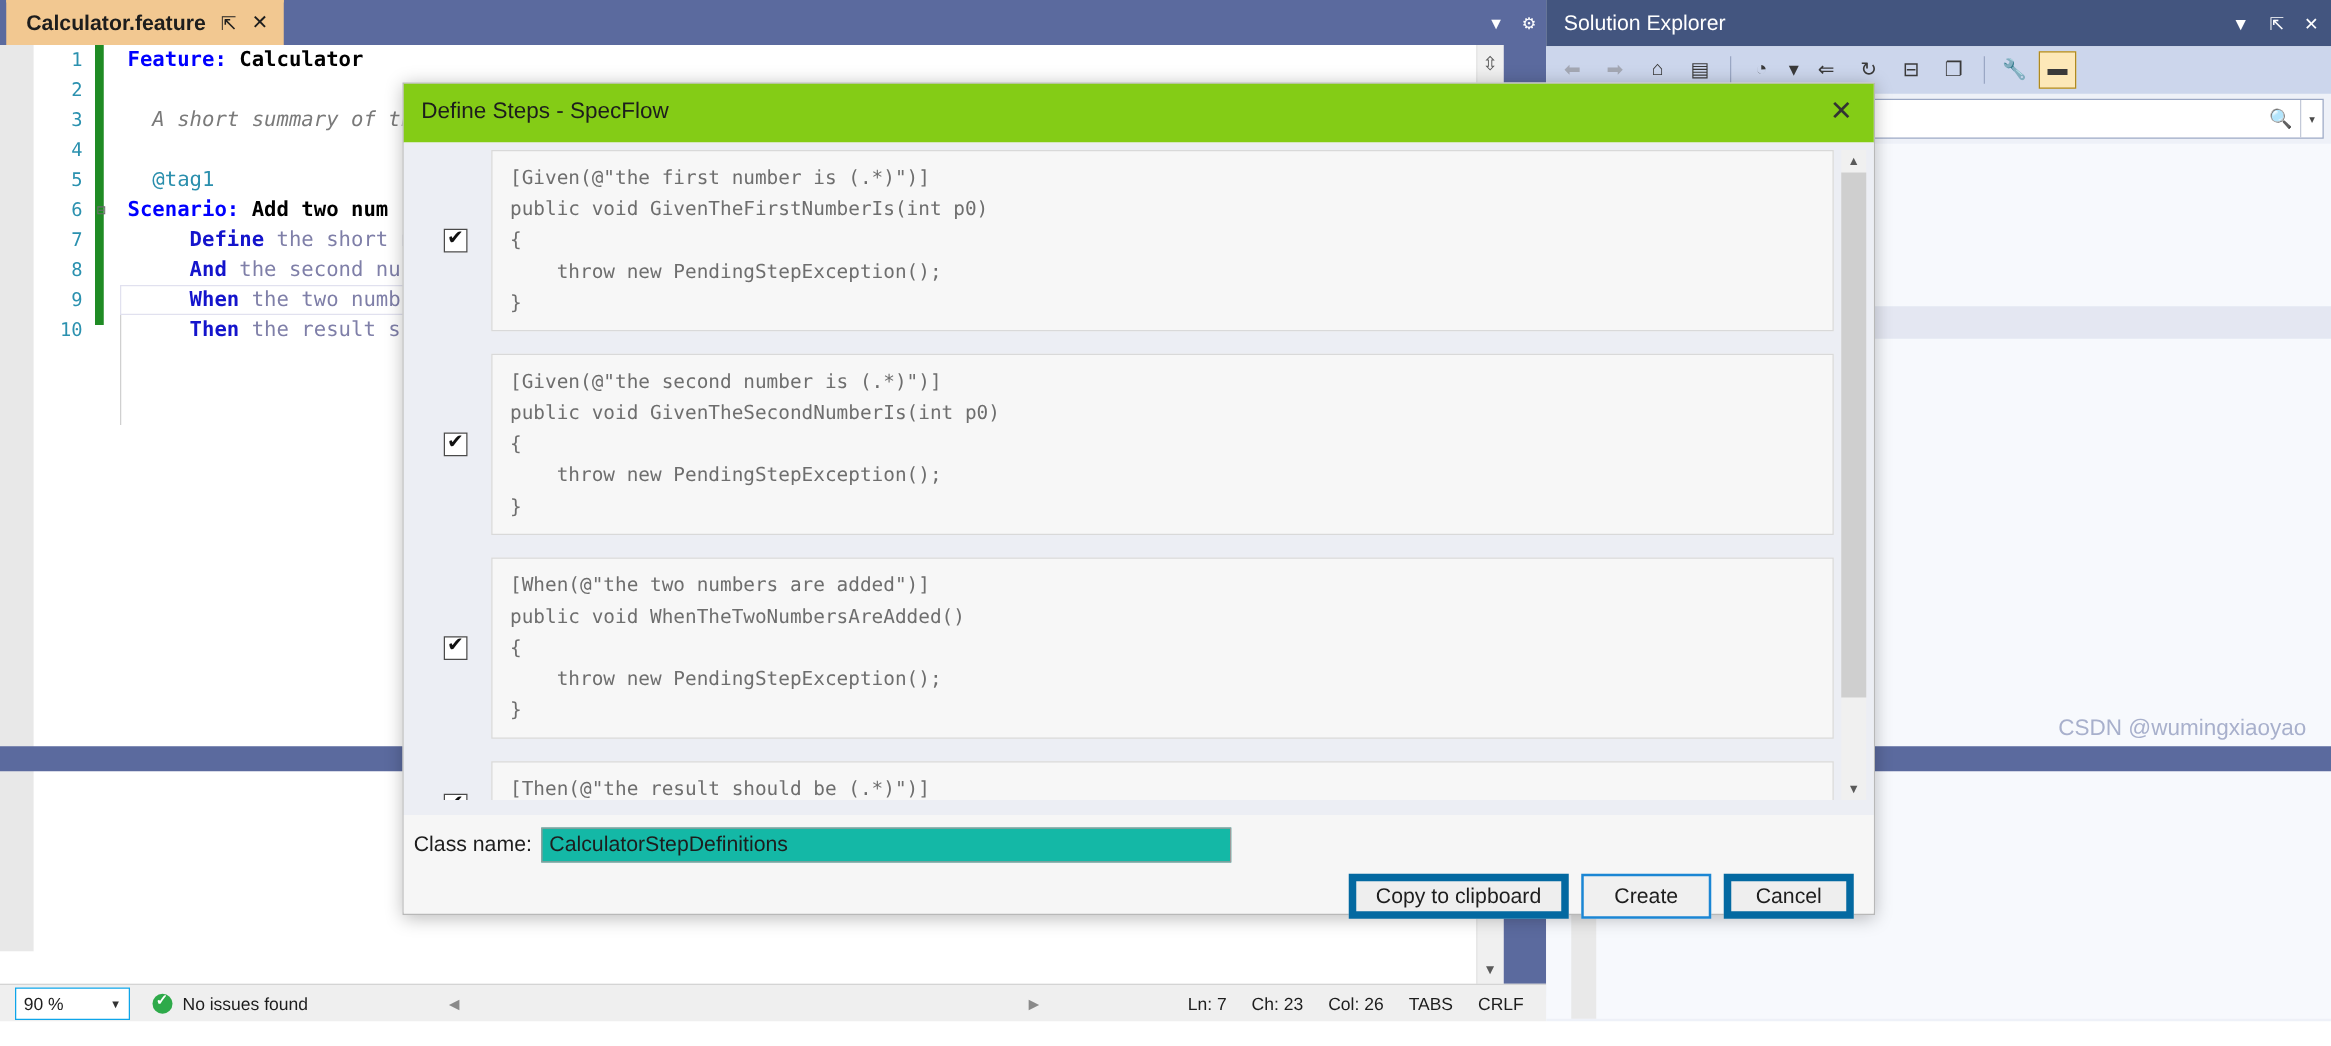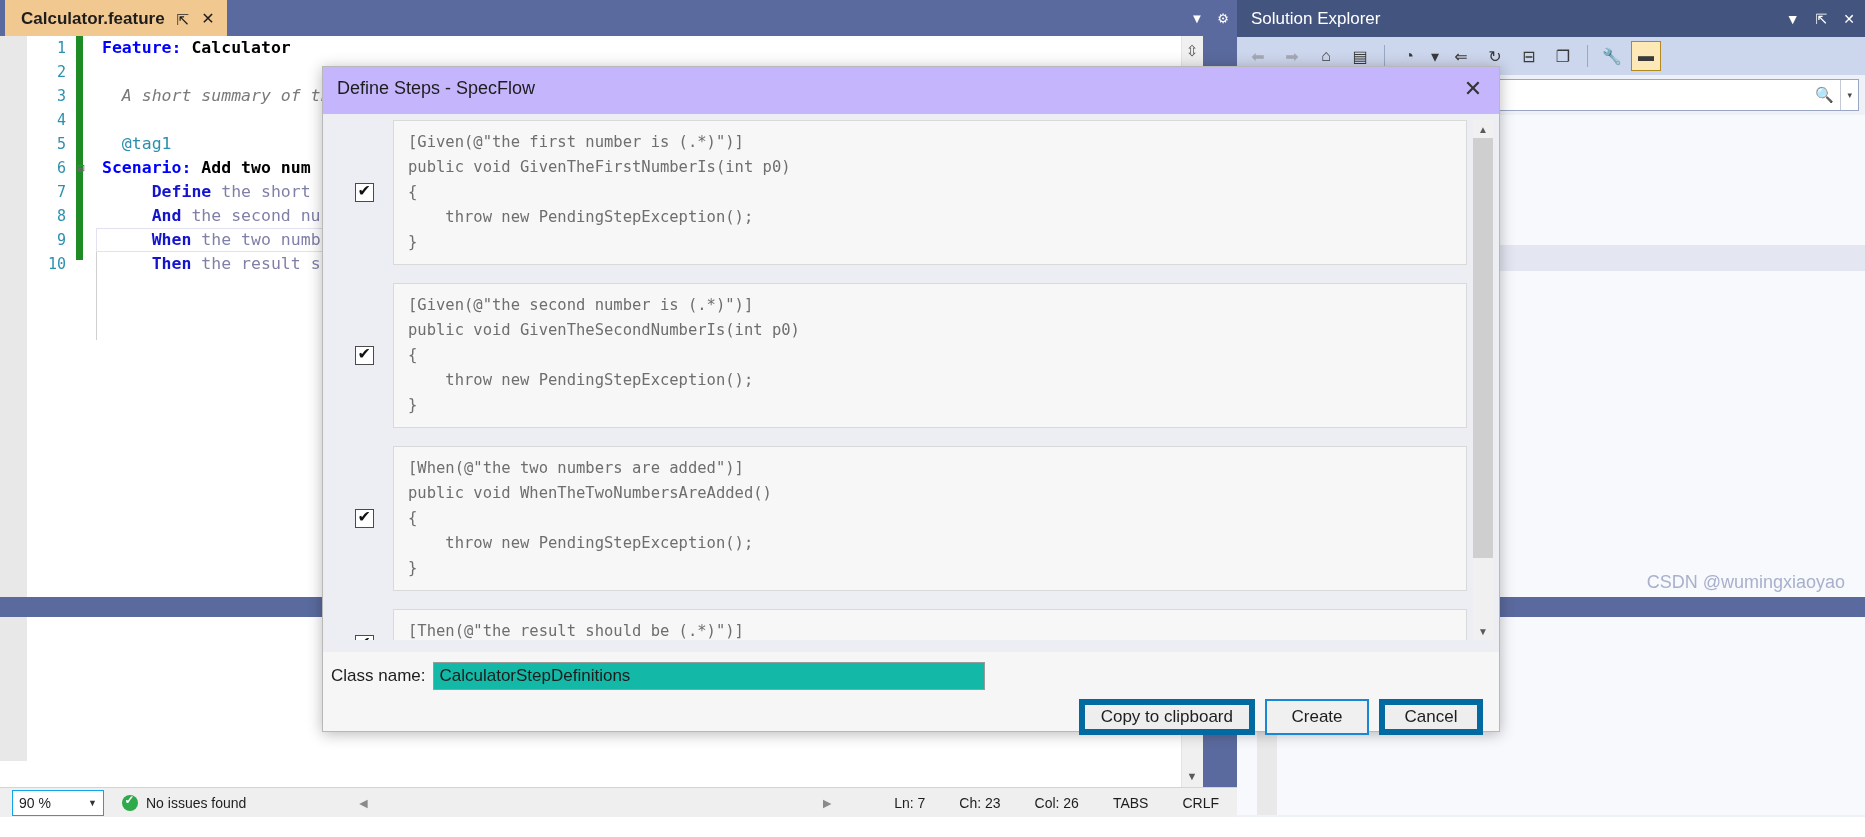--- a/index.html
+++ b/index.html
@@ -161,21 +161,21 @@
   }
   .issues-check::after {
     content: "✓"; position: absolute; left: 2.5px; top: -2px;
     color: #fff; font-size: 12px; font-weight: bold;
   }
   .nav-arrows {
     margin-left: 110px; display: flex; gap: 450px; color: #8a8a8a; font-size: 14px;
   }
   .status-right {
     position: absolute; right: 18px;
-    display: flex; gap: 34px; font-size: 14px;
+    display: flex; gap: 20px; font-size: 14px;
   }
   .bottom-strip {
     position: absolute; left: 0; bottom: 0; width: 1865px; height: 20px;
     background: #5b6a9e;
   }
 
   
   .se-pane {
     position: absolute; left: 1237px; top: 0;
     width: 628px; height: 817px;
@@ -257,21 +257,21 @@
 
   
   .dlg {
     position: absolute; left: 322px; top: 66px;
     width: 1178px; height: 666px;
     background: #f6f6f6;
     border: 1px solid #b8b8b8;
     box-shadow: 0 2px 14px rgba(0,0,0,0.28);
   }
   .dlg-titlebar {
-    height: 47px; background: #c4b5fd;
+    height: 47px; background: #84cc16;
     display: flex; align-items: center;
     padding: 0 0 4px 14px;
   }
   .dlg-title {
     flex: 1; font-size: 18px; color: #1d1d1d;
   }
   .dlg-close {
     width: 52px; height: 46px;
     display: flex; align-items: center; justify-content: center;
     font-size: 22px; color: #333; cursor: pointer;

